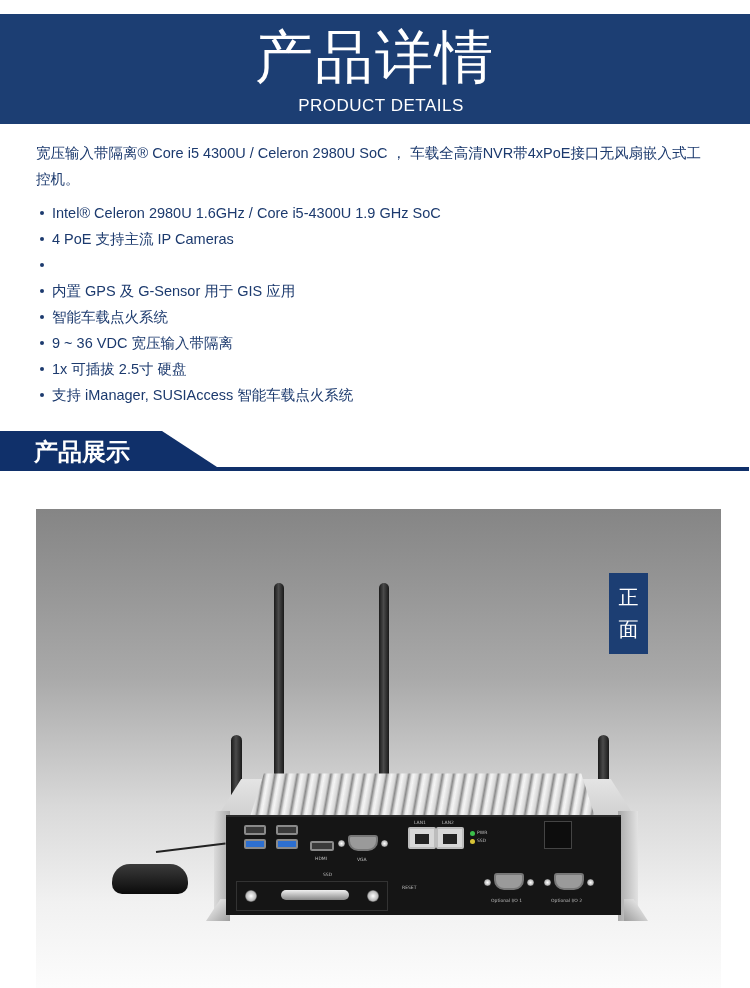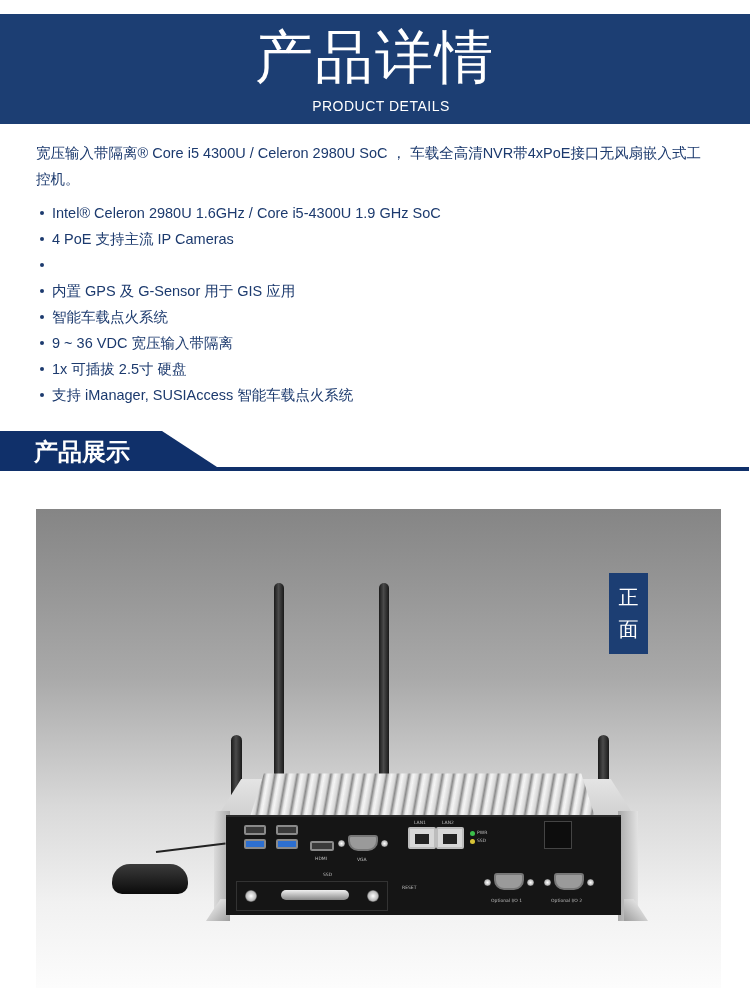--- a/index.html
+++ b/index.html
@@ -12,21 +12,21 @@
       background: #1c3e73;
       color: #ffffff; text-align: center;
     }
     .banner-title {
       position: absolute; left: 0; right: 0; top: 10px;
       font-family: "DejaVu Sans", sans-serif;
       font-size: 58px; font-weight: normal; letter-spacing: 2px; line-height: 66px;
     }
     .banner-sub {
       position: absolute; left: 12px; right: 0; top: 82px;
-      font-size: 14px; line-height: 20px; letter-spacing: 0.5px;
+      font-size: 17px; line-height: 20px; letter-spacing: 0.5px;
     }
 
     
     .desc {
       position: absolute; left: 36px; top: 140px; width: 670px;
       color: #1c3a6e; font-size: 14.5px; line-height: 26px;
       font-family: "Liberation Sans", "DejaVu Sans", sans-serif;
     }
     .desc-intro { width: 665px; }
     .feature-list { list-style: none; margin-top: 8px; }

